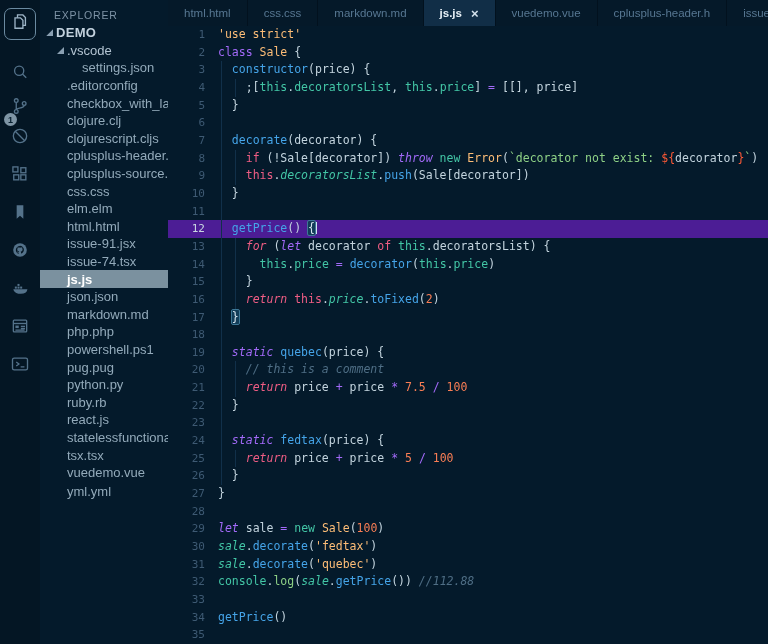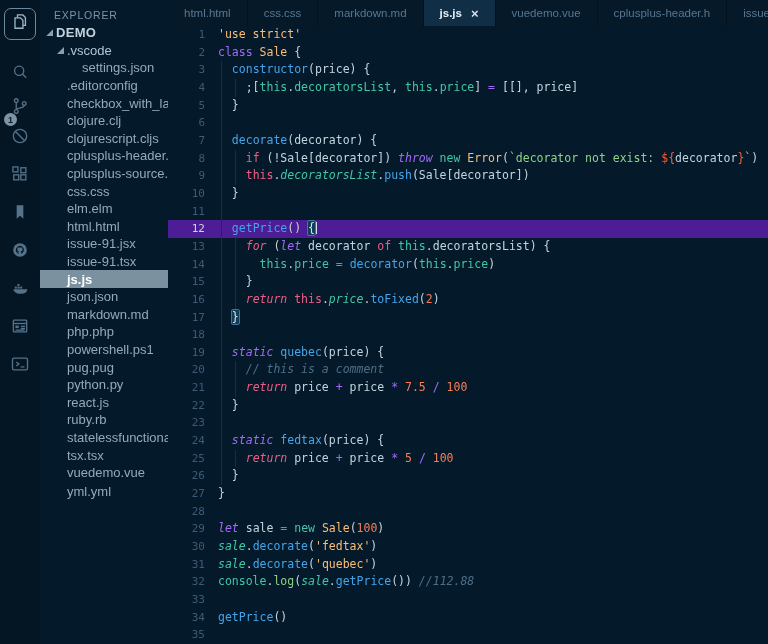--- a/index.html
+++ b/index.html
@@ -190,21 +190,21 @@
       <div class="row" style="padding-left: 17px;">
         <span style="width: 10px; flex: 0 0 auto;"></span>
         <span>html.html</span>
       </div>
       <div class="row" style="padding-left: 17px;">
         <span style="width: 10px; flex: 0 0 auto;"></span>
         <span>issue-91.jsx</span>
       </div>
       <div class="row" style="padding-left: 17px;">
         <span style="width: 10px; flex: 0 0 auto;"></span>
-        <span>issue-91.tsx</span>
+        <span>issue-74.tsx</span>
       </div>
       <div class="row sel" style="padding-left: 17px;">
         <span style="width: 10px; flex: 0 0 auto;"></span>
         <span>js.js</span>
       </div>
       <div class="row" style="padding-left: 17px;">
         <span style="width: 10px; flex: 0 0 auto;"></span>
         <span>json.json</span>
       </div>
       <div class="row" style="padding-left: 17px;">
@@ -222,25 +222,25 @@
       <div class="row" style="padding-left: 17px;">
         <span style="width: 10px; flex: 0 0 auto;"></span>
         <span>pug.pug</span>
       </div>
       <div class="row" style="padding-left: 17px;">
         <span style="width: 10px; flex: 0 0 auto;"></span>
         <span>python.py</span>
       </div>
       <div class="row" style="padding-left: 17px;">
         <span style="width: 10px; flex: 0 0 auto;"></span>
+        <span>ruby.rb</span>
+      </div>
+      <div class="row" style="padding-left: 17px;">
+        <span style="width: 10px; flex: 0 0 auto;"></span>
         <span>react.js</span>
-      </div>
-      <div class="row" style="padding-left: 17px;">
-        <span style="width: 10px; flex: 0 0 auto;"></span>
-        <span>ruby.rb</span>
       </div>
       <div class="row" style="padding-left: 17px;">
         <span style="width: 10px; flex: 0 0 auto;"></span>
         <span>statelessfunctionalr...</span>
       </div>
       <div class="row" style="padding-left: 17px;">
         <span style="width: 10px; flex: 0 0 auto;"></span>
         <span>tsx.tsx</span>
       </div>
       <div class="row" style="padding-left: 17px;">

